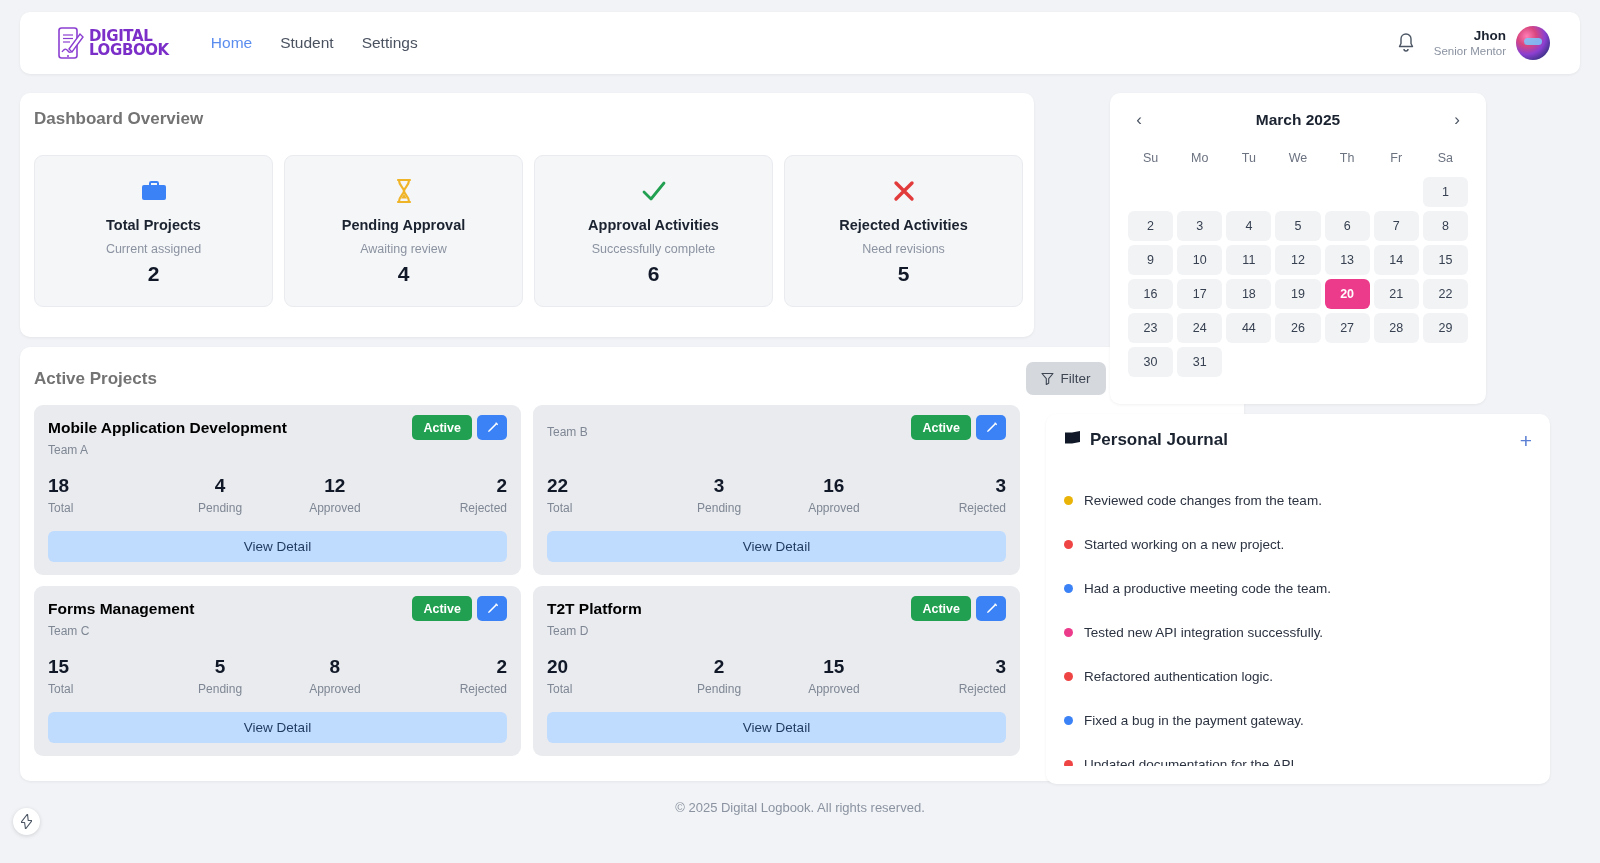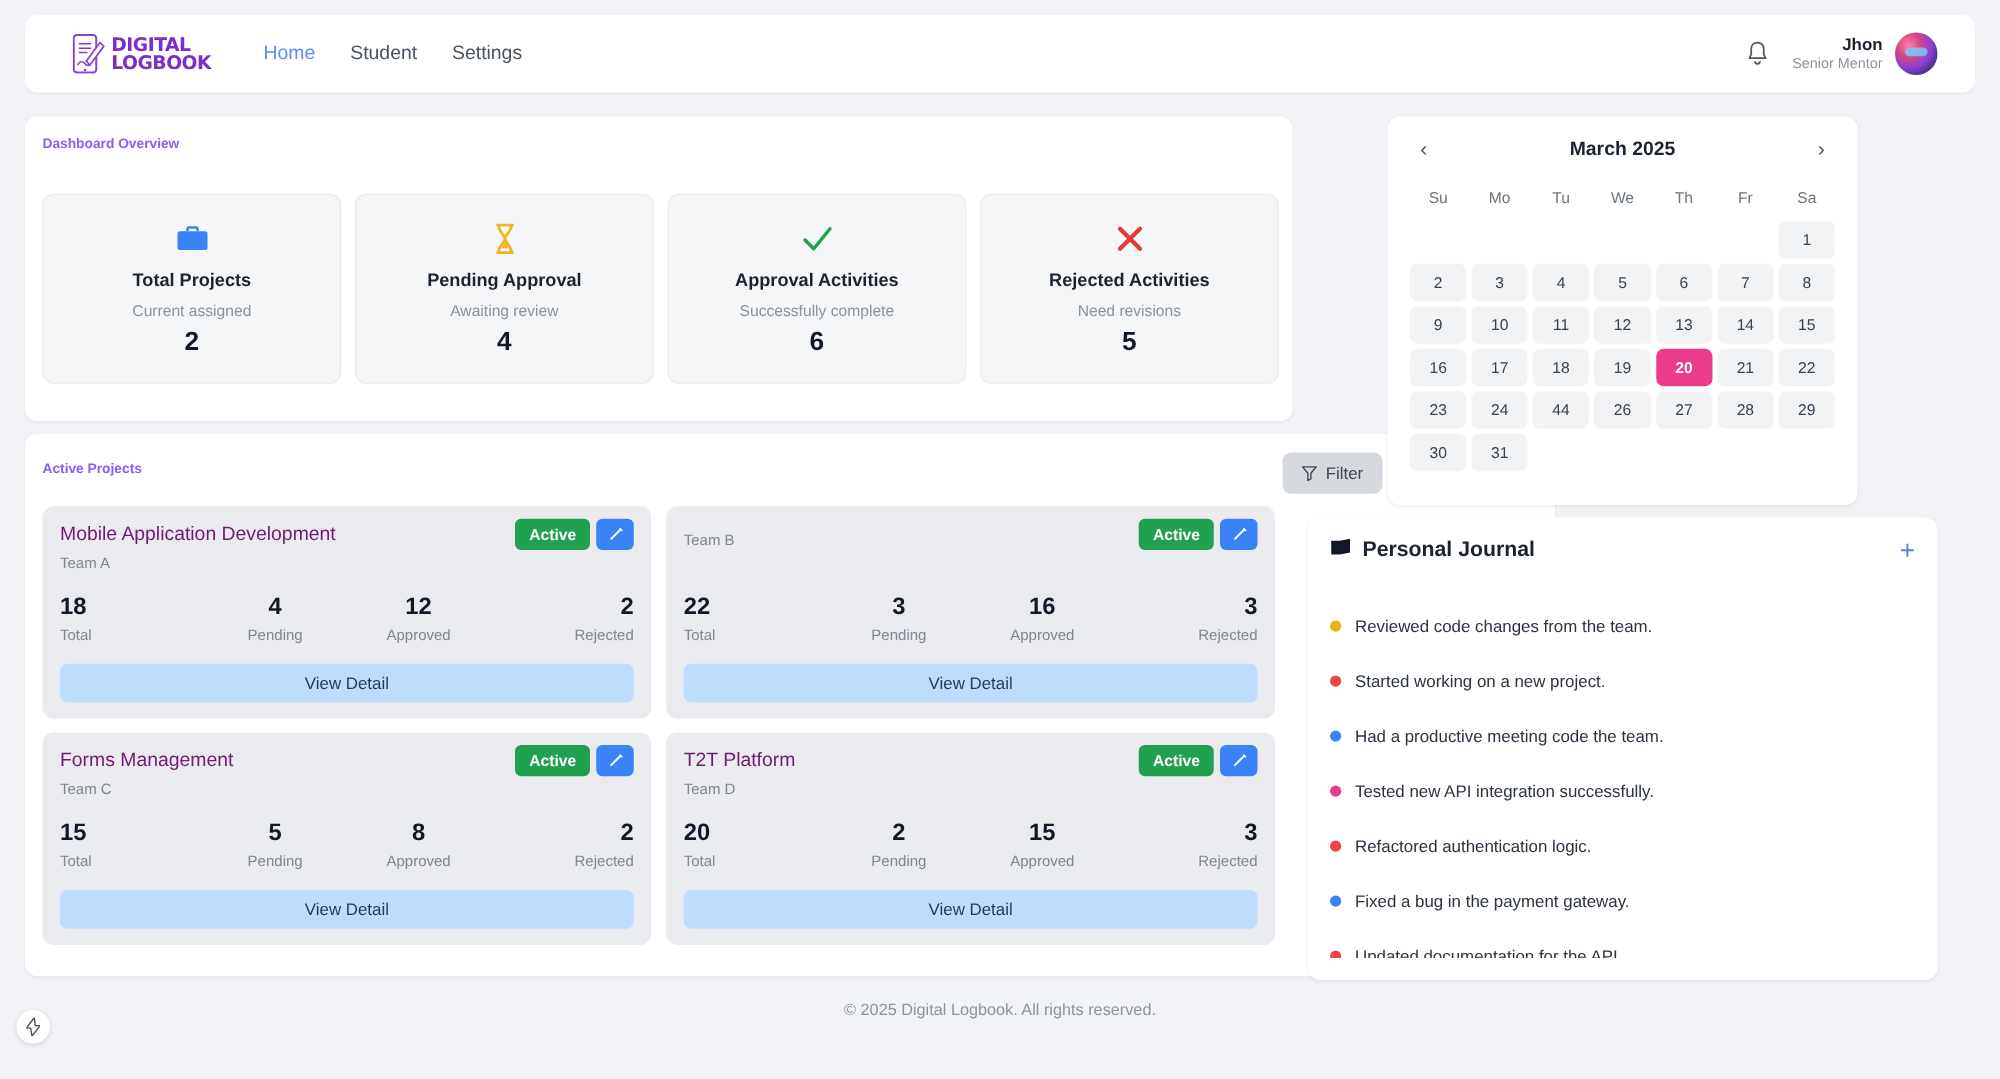--- a/index.html
+++ b/index.html
@@ -51,21 +51,21 @@
     width: 18px; height: 7px; border-radius: 4px;
     background: rgba(120,200,255,.85);
   }
 
   
   .panel {
     background: #ffffff; border-radius: 10px;
     box-shadow: 0 1px 3px rgba(0,0,0,.06);
     position: absolute;
   }
-  .panel-title { font-size: 11px; font-weight: 700; color: #8b5cf6; }
+  .panel-title { font-size: 17px; font-weight: 700; color: #737373; }
 
   
   #overview { left: 20px; top: 93px; width: 1014px; height: 244px; }
   #overview .panel-title { position: absolute; left: 14px; top: 16px; }
   .stats { position: absolute; left: 14px; top: 62px; display: flex; gap: 11px; }
   .stat-card {
     width: 239px; height: 152px;
     background: #f5f6f8; border: 1px solid #e9ebef; border-radius: 9px;
     display: flex; flex-direction: column; align-items: center;
     padding-top: 20px;
@@ -94,21 +94,21 @@
   }
   .proj-grid {
     position: absolute; left: 14px; top: 58px;
     display: grid; grid-template-columns: 487px 487px; gap: 11px 12px;
   }
   .proj-card {
     width: 487px; height: 170px;
     background: #e9ebef; border-radius: 9px; position: relative;
     padding: 14px 14px 0 14px;
   }
-  .proj-name { font-size: 15.5px; font-weight: 400; color: #701a75; }
+  .proj-name { font-size: 15.5px; font-weight: 700; color: #000000; }
   .proj-team { font-size: 12px; color: #7f8794; margin-top: 6px; }
   .proj-badges { position: absolute; right: 14px; top: 10px; display: flex; gap: 5px; }
   .badge-active {
     height: 25px; padding: 0 11px; border-radius: 5px;
     background: #22a051; color: #fff; font-size: 12.5px; font-weight: 700;
     display: flex; align-items: center; cursor: pointer;
   }
   .badge-edit {
     width: 30px; height: 25px; border-radius: 5px; background: #3b82f6;
     display: flex; align-items: center; justify-content: center; cursor: pointer;

